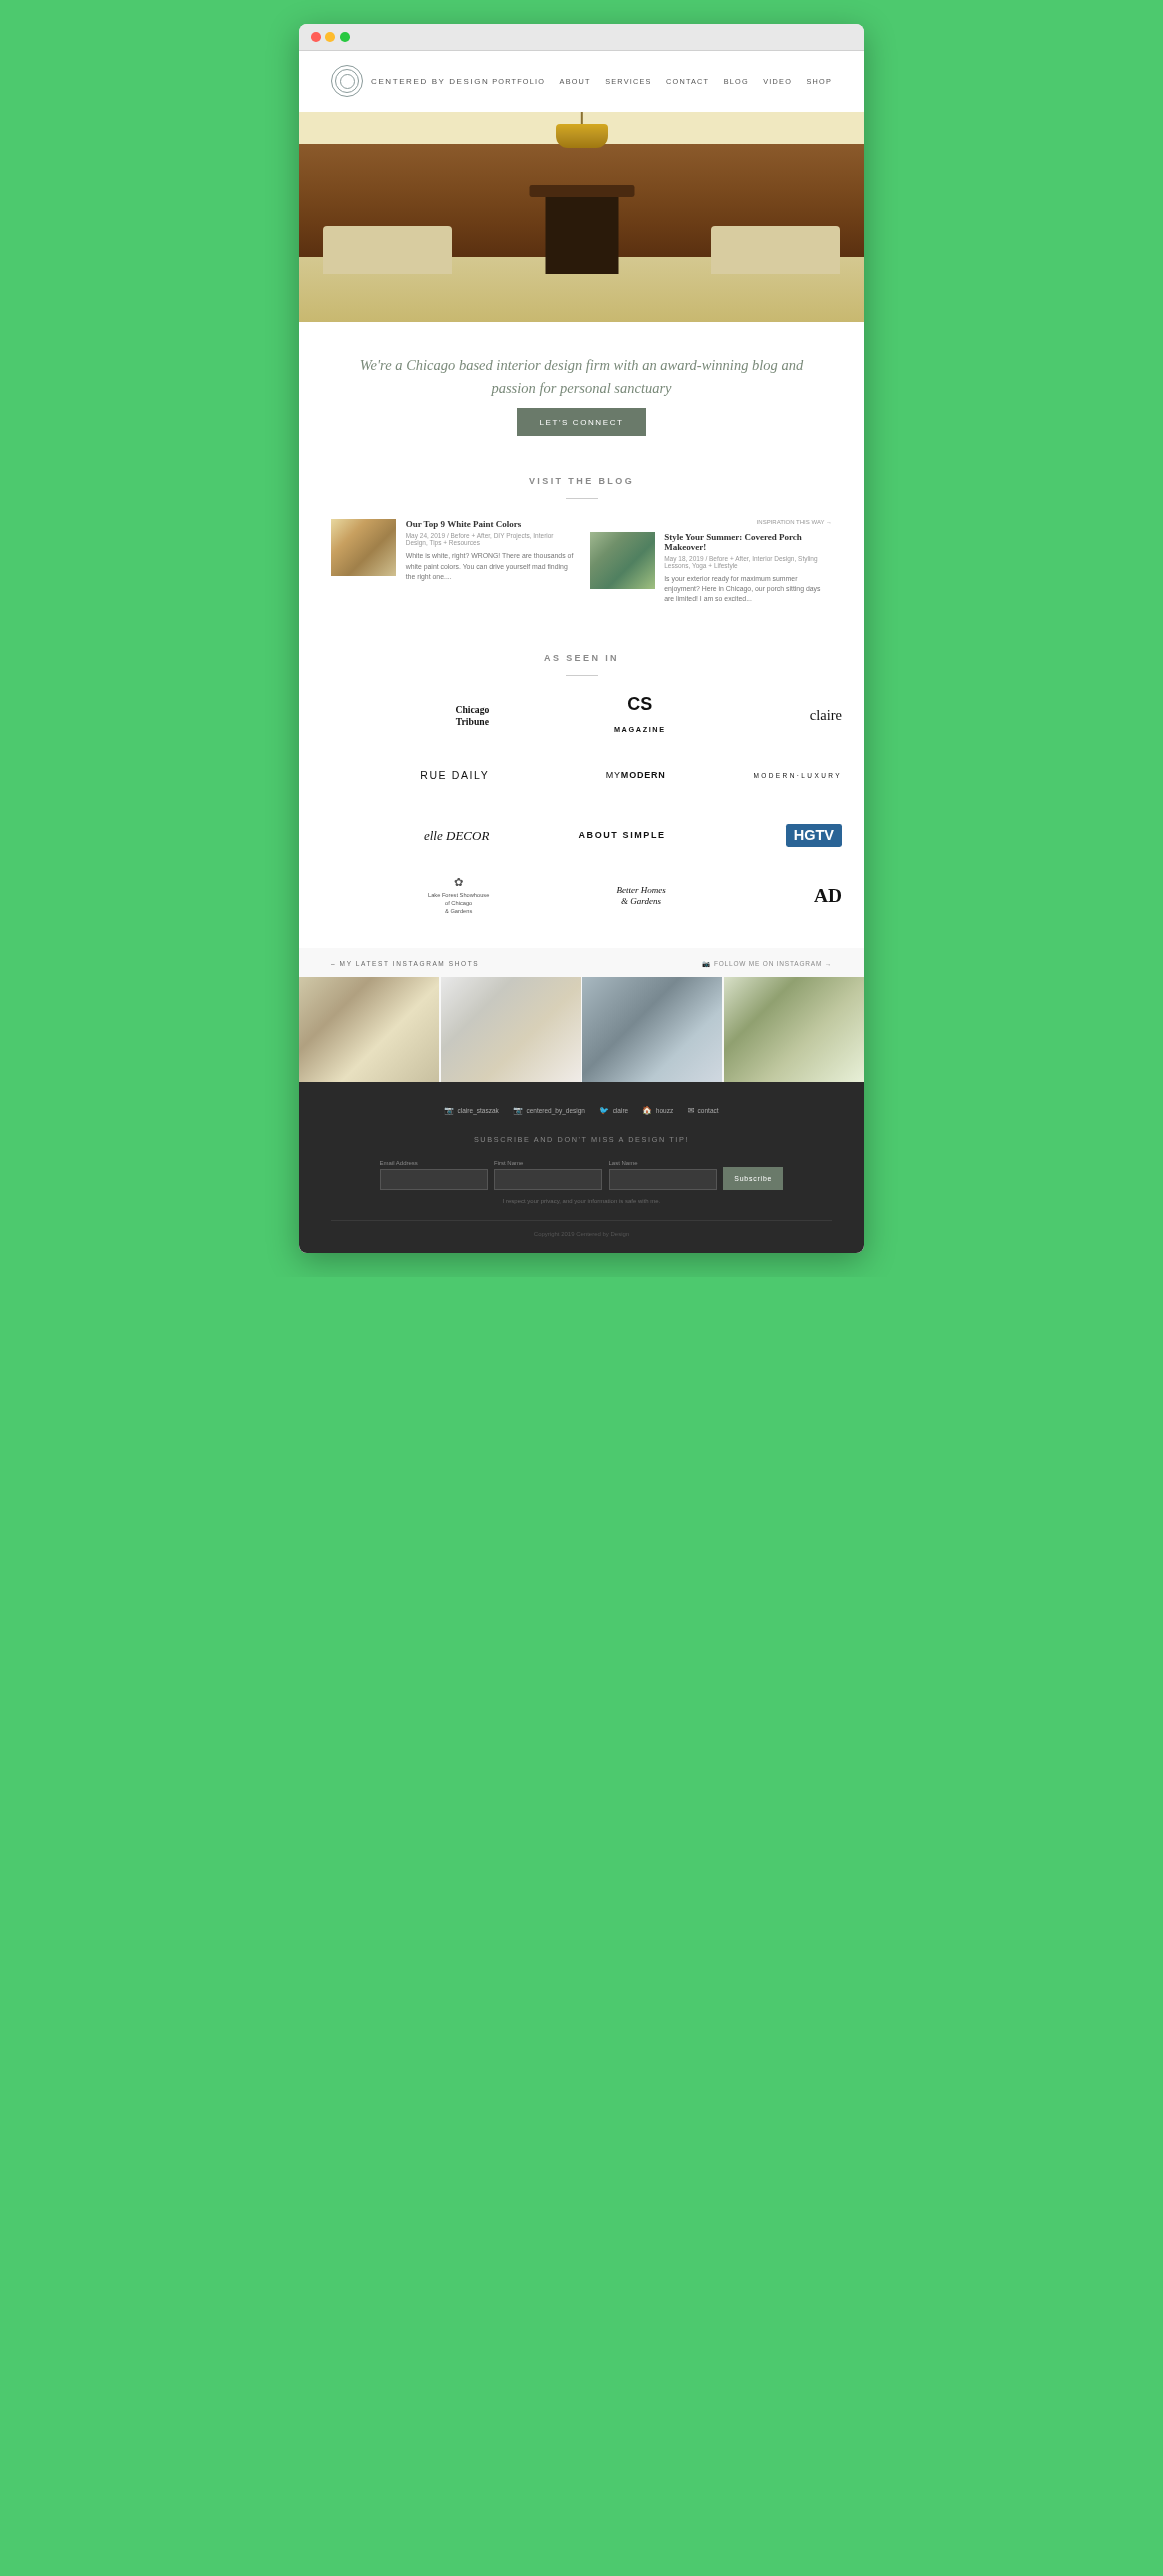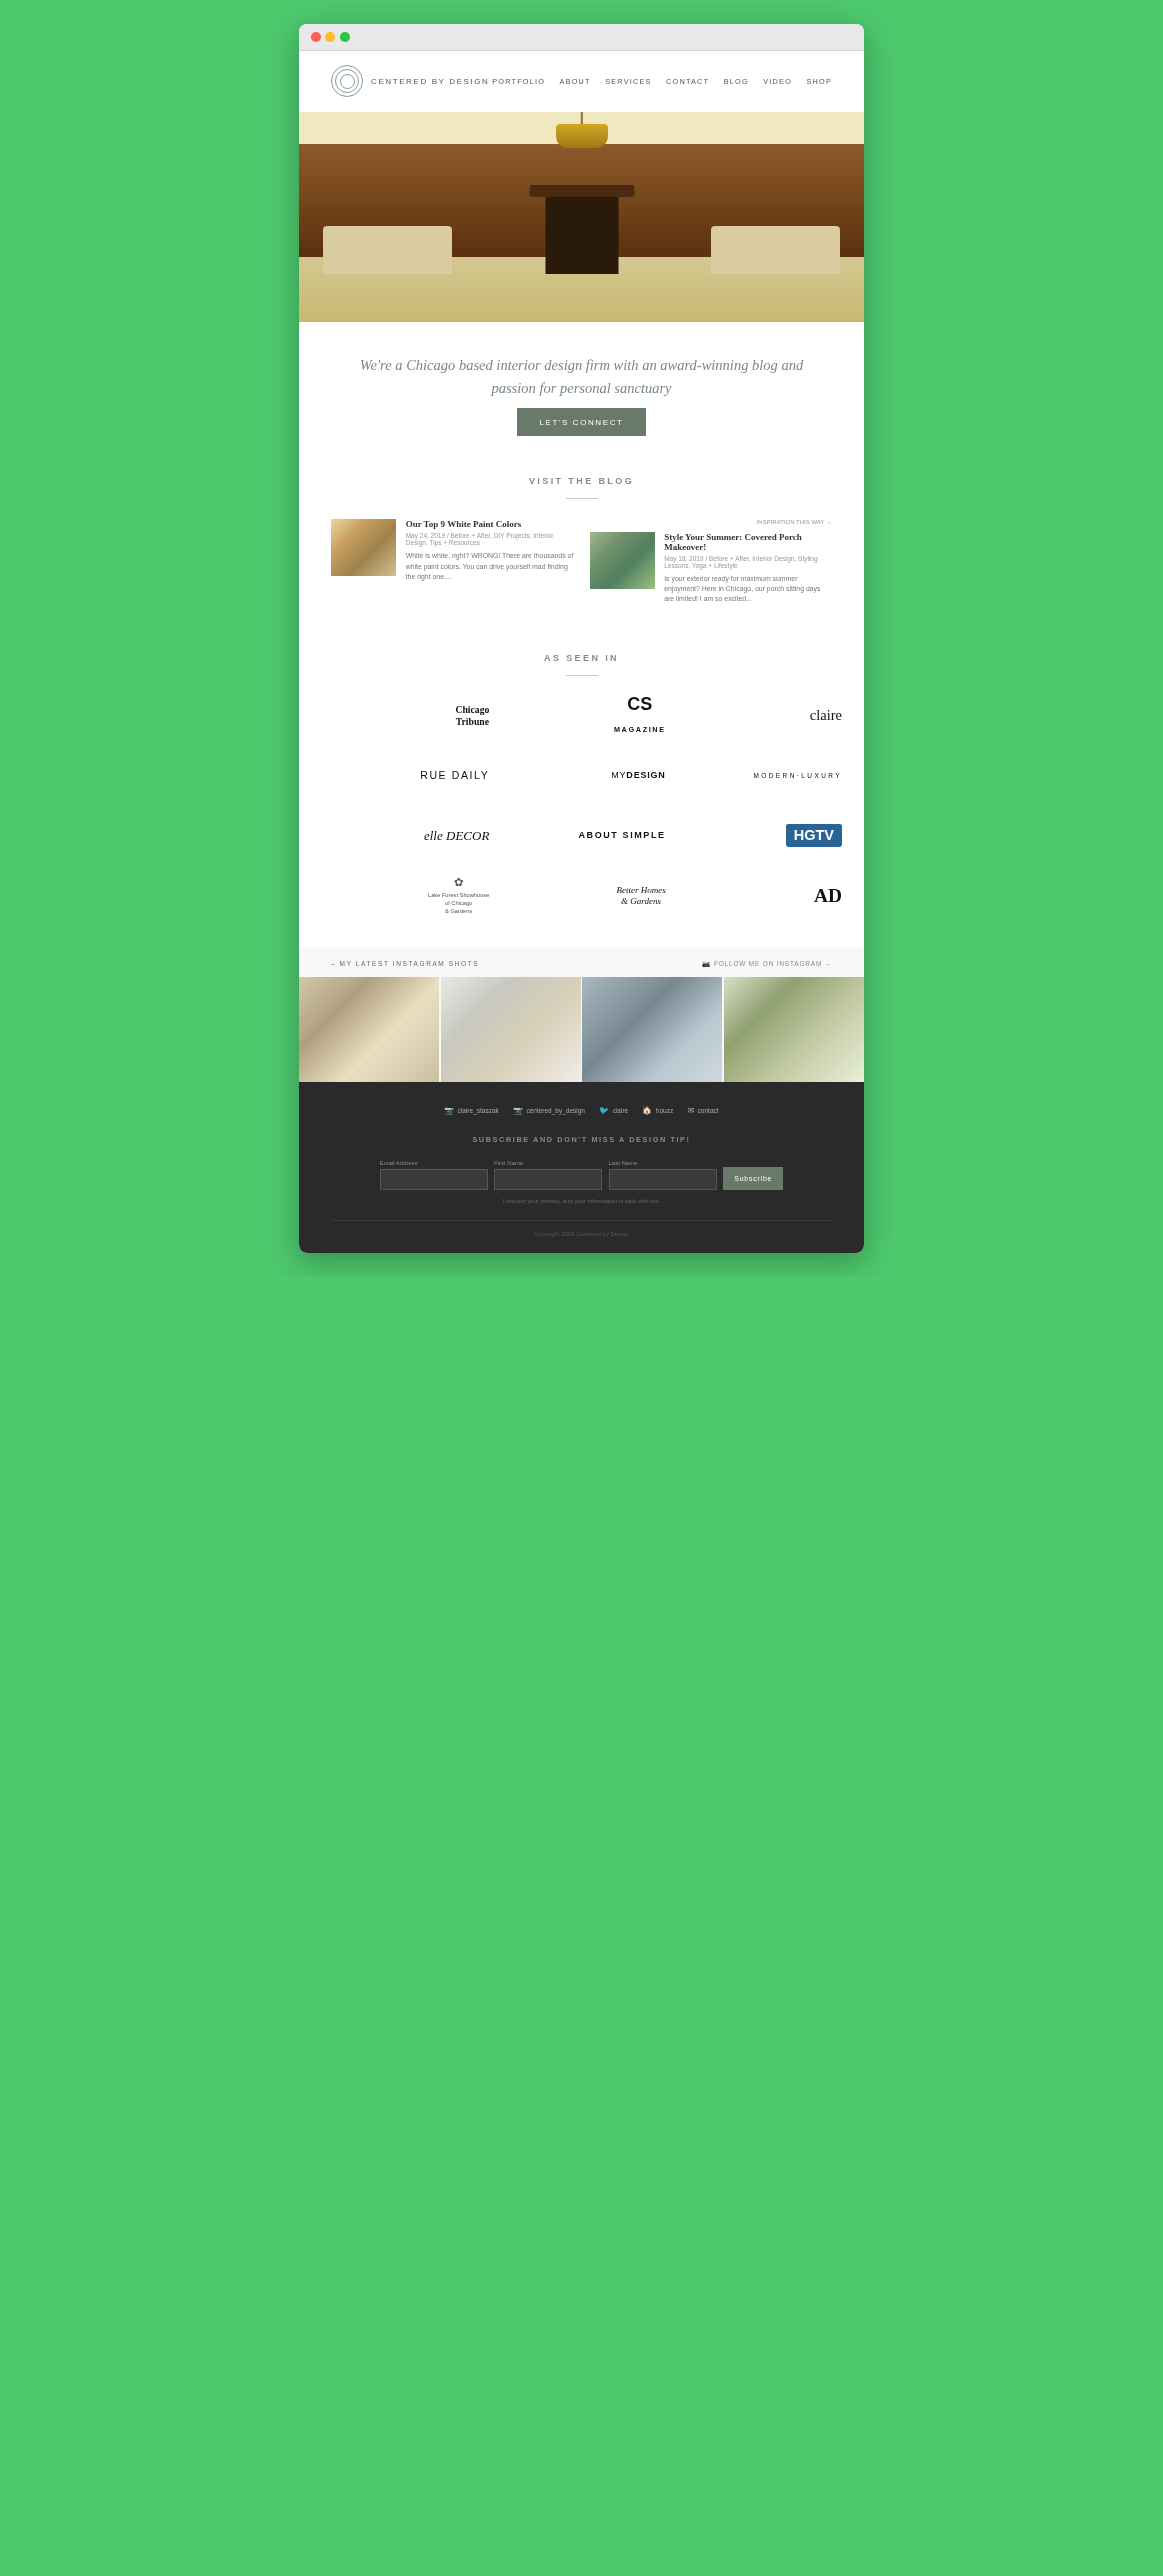--- a/index.html
+++ b/index.html
@@ -444,21 +444,20 @@
     .footer-social-icon {
       font-size: 8px;
     }
     .footer-subscribe-title {
       font-family: 'Arial', sans-serif;
       font-size: 7.3px;
       letter-spacing: 1.6px;
       color: #888;
       text-transform: uppercase;
       margin-bottom: 16px;
-      font-weight: bold;
     }
     .footer-form {
       display: flex;
       gap: 6.5px;
       max-width: 404px;
       margin: 0 auto 8px;
       align-items: flex-end;
     }
     .footer-field {
       flex: 1;
@@ -600,21 +599,21 @@
           <div class="press-logo-text cs">CS<br><span style="font-size:7.3px;letter-spacing:1.6px;">MAGAZINE</span></div>
         </div>
         <div class="press-logo">
           <div class="press-logo-text domino">claire</div>
         </div>
 
         <div class="press-logo">
           <div class="press-logo-text rue"><span>RUE</span> DAILY</div>
         </div>
         <div class="press-logo">
-          <div class="press-logo-text mydomaine">MY<span style="font-weight:bold;">DESIGN</span></div>
+          <div class="press-logo-text mydomaine">MY<span style="font-weight:bold;">MODERN</span></div>
         </div>
         <div class="press-logo">
           <div class="press-logo-text modern-luxury">MODERN·LUXURY</div>
         </div>
 
         <div class="press-logo">
           <div class="press-logo-text decor" style="font-style:italic;">elle DECOR</div>
         </div>
         <div class="press-logo">
           <div class="press-logo-text real-simple">ABOUT SIMPLE</div>

